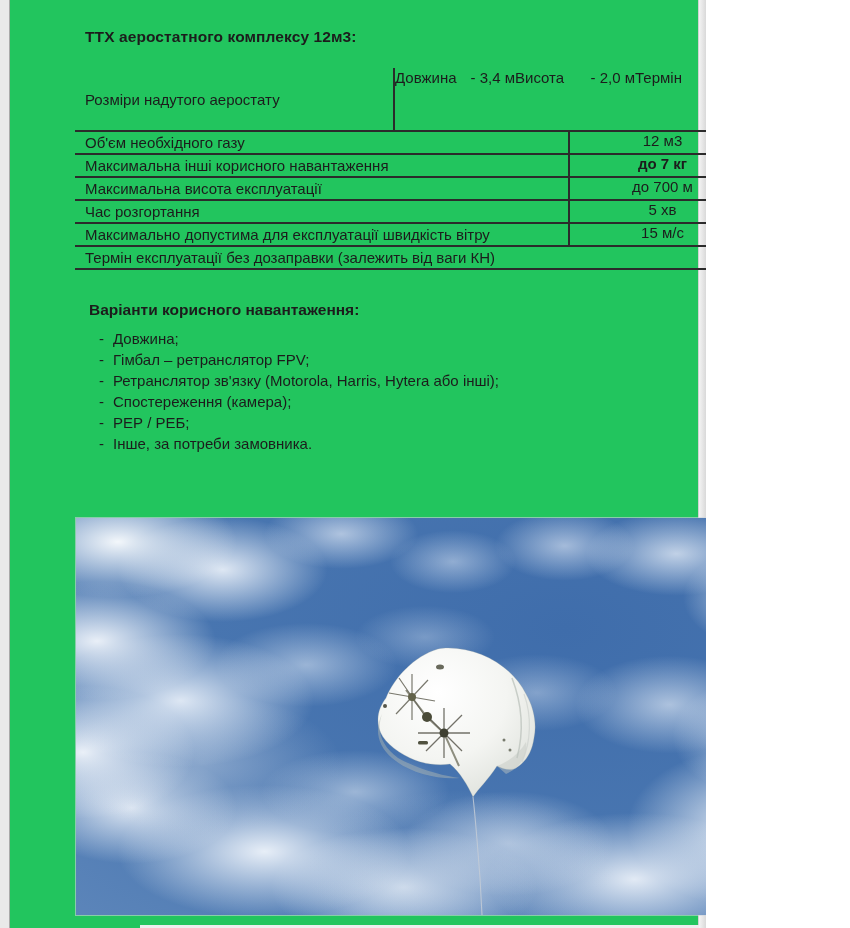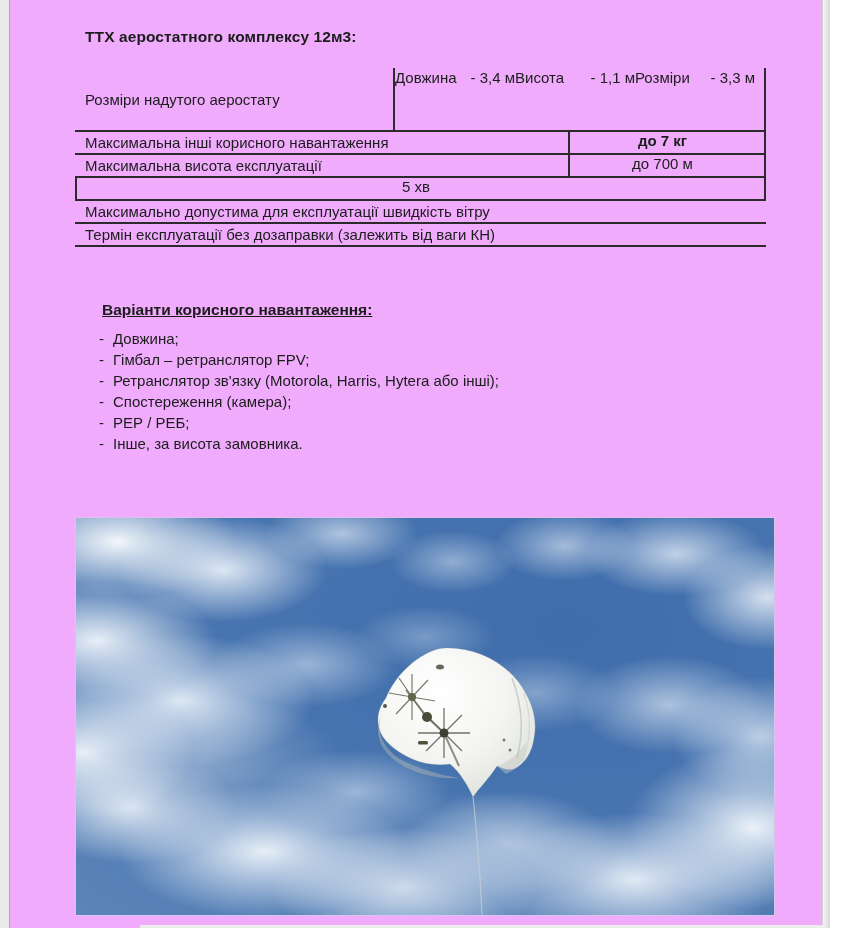--- a/index.html
+++ b/index.html
@@ -1,17 +1,17 @@
 <!DOCTYPE html>
 <html><head>
 <meta charset="utf-8">
 <style>
   html,body{margin:0;padding:0;background:#ffffff;}
   .page{
-    position:relative;width:830px;height:928px;background:#f0abfc;overflow:hidden;
+    position:relative;width:706px;height:928px;background:#22c55e;overflow:hidden;
     font-family:"Liberation Sans","DejaVu Sans",sans-serif;color:#1c1c1c;
   }
   
   .edge-left{position:absolute;left:0;top:0;bottom:0;width:9px;background:#e9e9e9;border-right:1px solid #a9a9a9;}
   .edge-right{position:absolute;right:0;top:0;bottom:0;width:7px;background:linear-gradient(to right,#f4f4f4,#d9d9d9);border-left:1px solid #d2d2d2;}
   .edge-bottom{position:absolute;left:140px;right:7px;bottom:0;height:3px;background:#ededed;}
 
   .doc-title{position:absolute;left:85px;top:28px;font-size:15.5px;font-weight:bold;letter-spacing:.1px;}
 
   
@@ -19,21 +19,21 @@
   .spec-row{display:flex;height:23px;box-sizing:border-box;border-bottom:2px solid #2b2b2b;}
   .spec-row.row-dims{height:64px;}
   .label-cell{width:493px;box-sizing:border-box;display:flex;align-items:center;padding-left:10px;line-height:15px;}
   .value-cell{flex:1;box-sizing:border-box;border-left:2px solid #2b2b2b;border-right:2px solid #2b2b2b;
     display:flex;flex-direction:row;justify-content:center;text-align:right;padding-right:9px;}
   .value-cell.bold{font-weight:bold;}
   .dim-line{display:flex;justify-content:space-between;width:120px;margin-left:auto;line-height:20.5px;}
 
   
   .payloads{position:absolute;left:85px;top:301px;}
-  .payloads-heading{font-size:15.5px;font-weight:bold;margin:0 0 9px 17px;text-decoration:underline;}
+  .payloads-heading{font-size:15.5px;font-weight:bold;margin:0 0 9px 4px;}
   .payload-item{display:flex;line-height:21px;font-size:15px;}
   .payload-dash{width:28px;padding-left:14px;box-sizing:border-box;}
 
   
   .photo{
     position:absolute;left:76px;top:518px;width:698px;height:397px;overflow:hidden;
     box-shadow:0 0 0 1px rgba(205,212,220,.6);
     background:
       radial-gradient(170px 80px at 6% 6%,  rgba(252,254,255,.95), rgba(252,254,255,0) 70%),
       radial-gradient(150px 75px at 21% 13%, rgba(248,251,255,.85), rgba(248,251,255,0) 70%),
@@ -76,42 +76,48 @@
   <div class="spec-table">
     <div class="spec-row row-dims">
       <div class="label-cell">Розміри надутого аеростату</div>
       <div class="value-cell">
         <div class="dim-line">
           <span>Довжина</span>
           <span>- 3,4 м</span>
         </div>
         <div class="dim-line">
           <span>Висота</span>
-          <span>- 1,1 м</span>
+          <span>- 2,0 м</span>
         </div>
         <div class="dim-line">
-          <span>Розміри</span>
+          <span>Термін</span>
           <span>- 3,3 м</span>
         </div>
       </div>
     </div>
 
     <div class="spec-row">
+      <div class="label-cell">Об'єм необхідного газу</div>
+      <div class="value-cell">12 м3</div>
+    </div>
+    <div class="spec-row">
       <div class="label-cell">Максимальна інші корисного навантаження</div>
       <div class="value-cell bold">до 7 кг</div>
     </div>
     <div class="spec-row">
       <div class="label-cell">Максимальна висота експлуатації</div>
       <div class="value-cell">до 700 м</div>
     </div>
     <div class="spec-row">
+      <div class="label-cell">Час розгортання</div>
       <div class="value-cell">5 хв</div>
     </div>
     <div class="spec-row">
       <div class="label-cell">Максимально допустима для експлуатації швидкість вітру</div>
+      <div class="value-cell">15 м/с</div>
     </div>
     <div class="spec-row">
       <div class="label-cell">Термін експлуатації без дозаправки (залежить від ваги КН)</div>
     </div>
   </div>
 
   <div class="payloads">
     <div class="payloads-heading">Варіанти корисного навантаження:</div>
     <div>
       <div class="payload-item">
@@ -129,21 +135,21 @@
       <div class="payload-item">
         <span class="payload-dash">-</span>
         <span>Спостереження (камера);</span>
       </div>
       <div class="payload-item">
         <span class="payload-dash">-</span>
         <span>РЕР / РЕБ;</span>
       </div>
       <div class="payload-item">
         <span class="payload-dash">-</span>
-        <span>Інше, за висота замовника.</span>
+        <span>Інше, за потреби замовника.</span>
       </div>
     </div>
   </div>
 
   <div class="photo">
     <svg viewBox="0 0 698 397" preserveAspectRatio="none">
       <defs>
         <radialGradient id="balGrad" cx="38%" cy="30%" r="80%">
           <stop offset="0%" stop-color="#ffffff"></stop>
           <stop offset="55%" stop-color="#f4f5f2"></stop>

